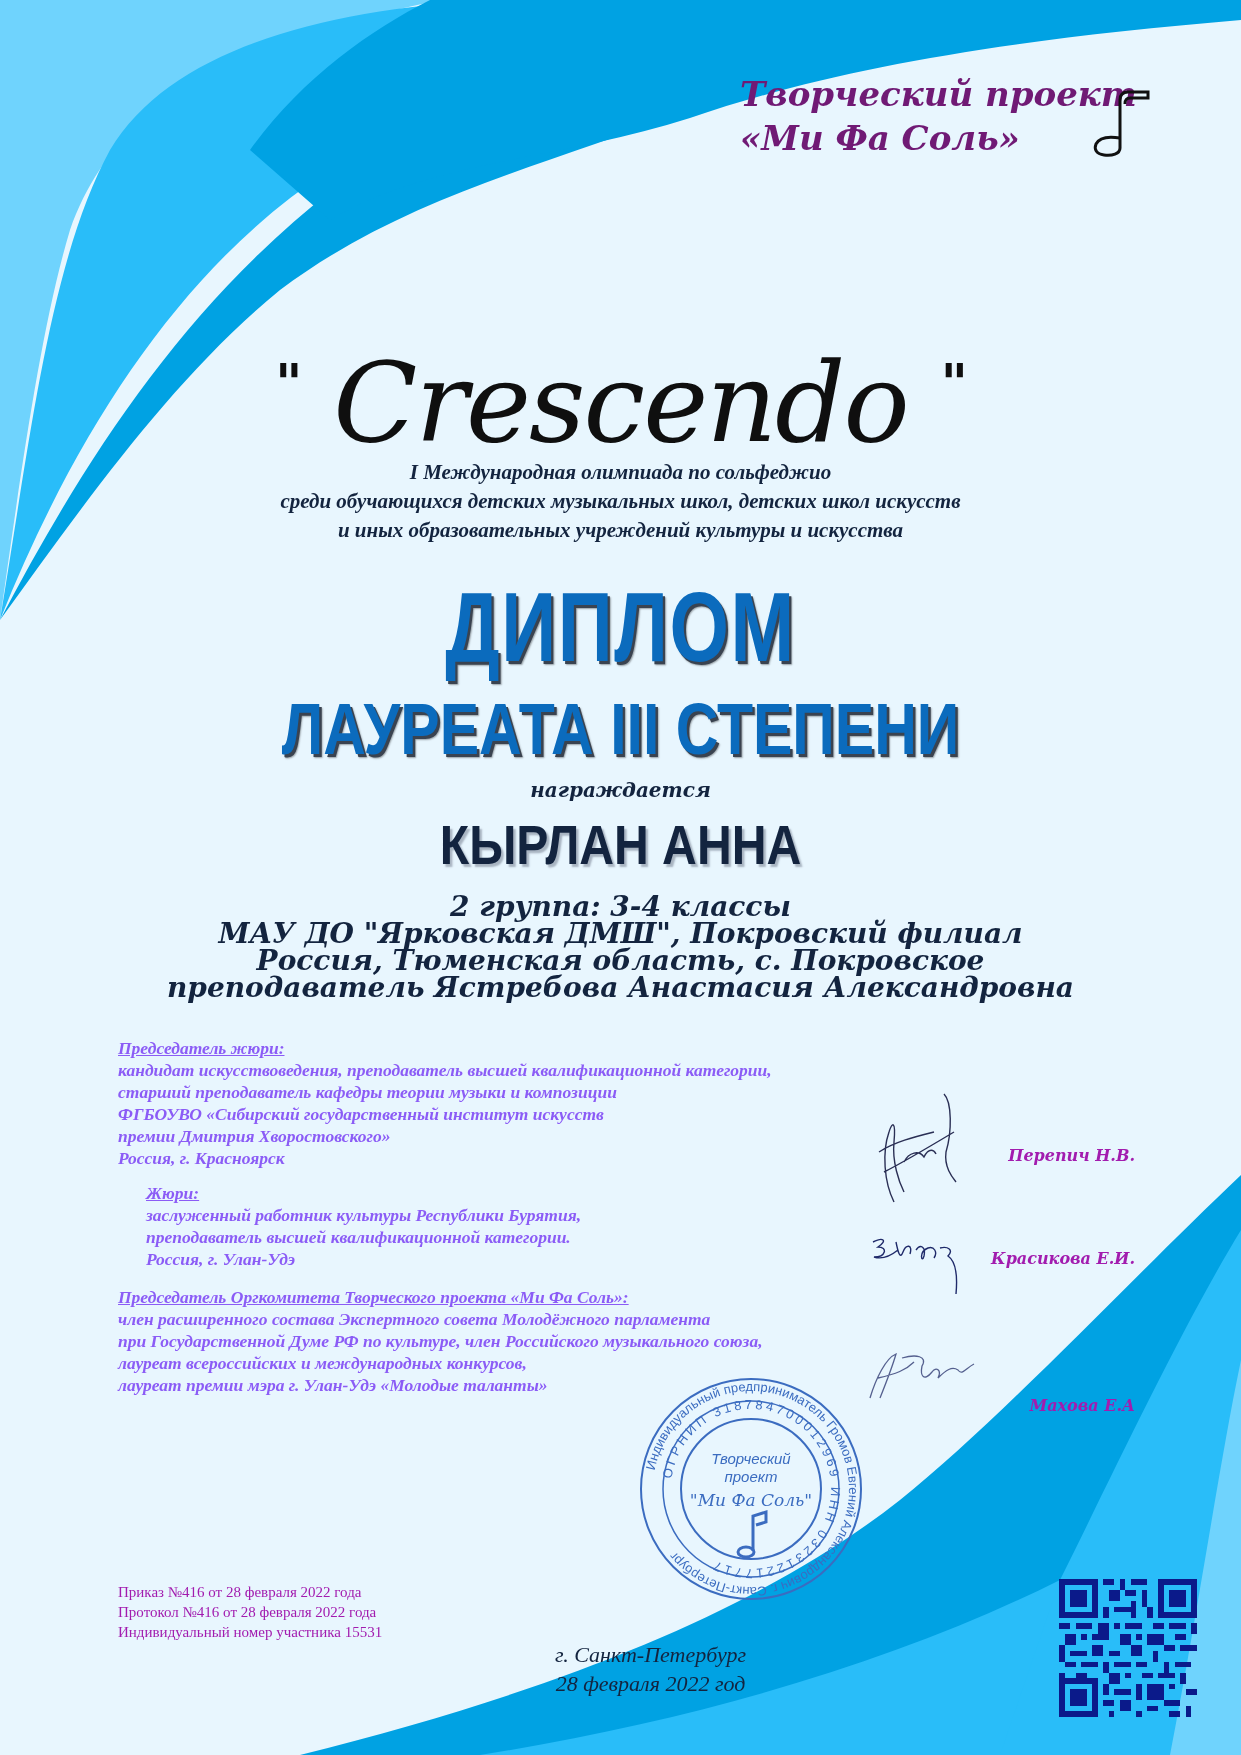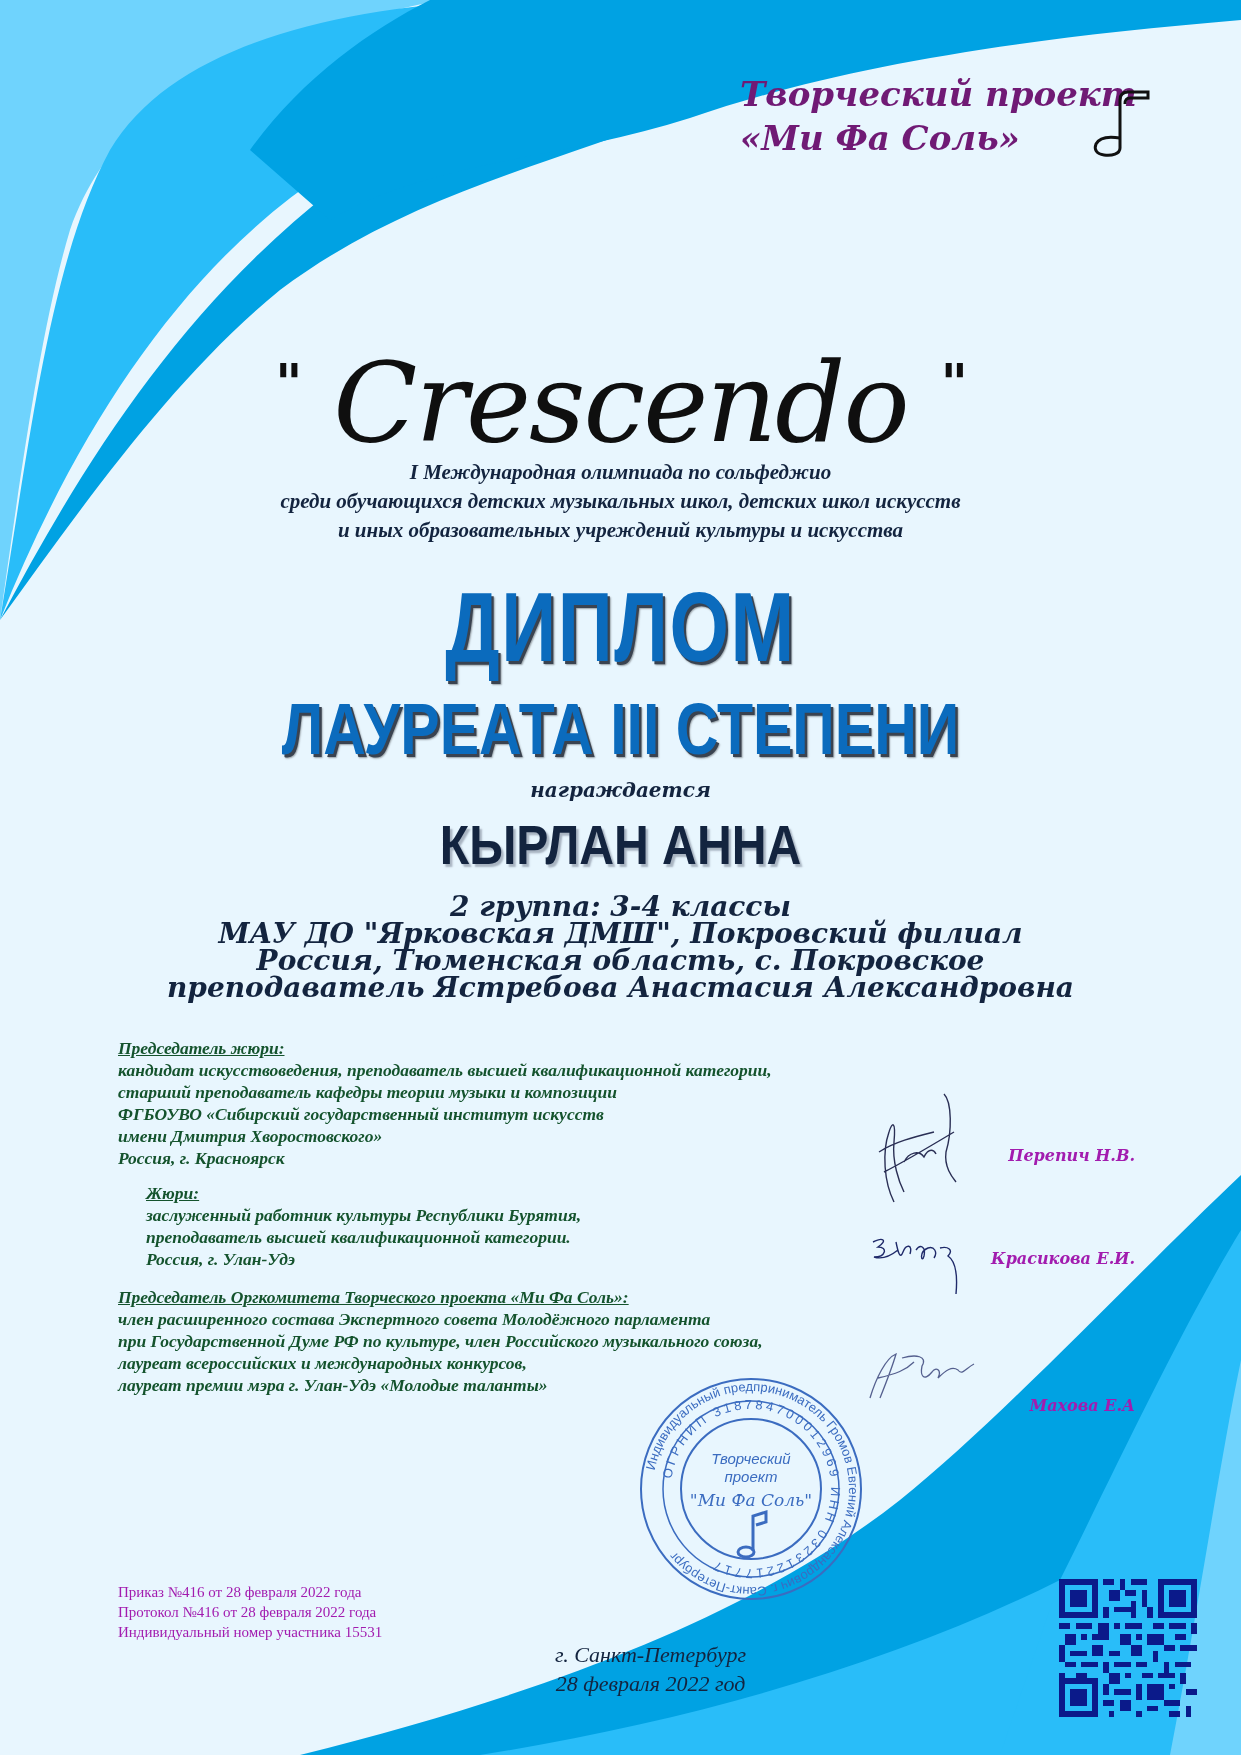--- a/index.html
+++ b/index.html
@@ -17,21 +17,21 @@
   #olymp { top: 458px; font-size: 21px; line-height: 29px; font-style: italic; font-weight: bold; color: #13243f; font-family: "Liberation Serif", serif; }
 
   .bigtitle { font-family: "Liberation Sans", sans-serif; font-weight: bold; color: #0b6bbd; text-shadow: 3px 3px 0 #3a4350, 4px 4px 2px rgba(0,0,0,0.35); transform: scaleX(0.78); transform-origin: center; }
   #diploma { top: 572px; font-size: 98px; line-height: 110px; letter-spacing: 2px; }
   #laureate { top: 688px; font-size: 72px; line-height: 82px; transform: scaleX(0.82); }
 
   #awarded { top: 778px; font-size: 20px; font-style: italic; font-weight: bold; }
   #name { top: 812px; font-family: "Liberation Sans", sans-serif; font-size: 56px; line-height: 66px; font-weight: bold; color: #13243f; text-shadow: 3px 3px 2px rgba(90,100,120,0.45); transform: scaleX(0.86); transform-origin: center; }
   #details { top: 893px; font-size: 28px; line-height: 27px; font-style: italic; font-weight: bold; }
 
-  .jury { left: 118px; font-family: "Liberation Serif", serif; font-size: 17.5px; line-height: 22px; font-style: italic; font-weight: bold; color: #14532d; }
+  .jury { left: 118px; font-family: "Liberation Serif", serif; font-size: 17.5px; line-height: 22px; font-style: italic; font-weight: bold; color: #8b5cf6; }
   .jury .head { text-decoration: underline; }
   #jury1 { top: 1037px; }
   #jury2 { top: 1182px; margin-left: 28px; }
   #jury3 { top: 1286px; }
 
   .signame { font-size: 16px; font-style: italic; font-weight: bold; color: #a21caf; text-align: right; width: 240px; }
   #sig1-name { left: 895px; top: 1146px; }
   #sig2-name { left: 895px; top: 1249px; }
   #sig3-name { left: 895px; top: 1396px; }
 
@@ -95,21 +95,21 @@
   <div>МАУ ДО "Ярковская ДМШ", Покровский филиал</div>
   <div>Россия, Тюменская область, с. Покровское</div>
   <div>преподаватель Ястребова Анастасия Александровна</div>
 </div>
 
 <div class="layer jury" id="jury1">
   <div class="head">Председатель жюри:</div>
   <div>кандидат искусствоведения, преподаватель высшей квалификационной категории,</div>
   <div>старший преподаватель кафедры теории музыки и композиции</div>
   <div>ФГБОУВО «Сибирский государственный институт искусств</div>
-  <div>имени Дмитрия Хворостовского»</div>
+  <div>премии Дмитрия Хворостовского»</div>
   <div>Россия, г. Красноярск</div>
 </div>
 <div class="layer jury" id="jury2">
   <div class="head">Жюри:</div>
   <div>заслуженный работник культуры Республики Бурятия,</div>
   <div>преподаватель высшей квалификационной категории.</div>
   <div>Россия, г. Улан-Удэ</div>
 </div>
 <div class="layer jury" id="jury3">
   <div class="head">Председатель Оргкомитета Творческого проекта «Ми Фа Соль»:</div>

